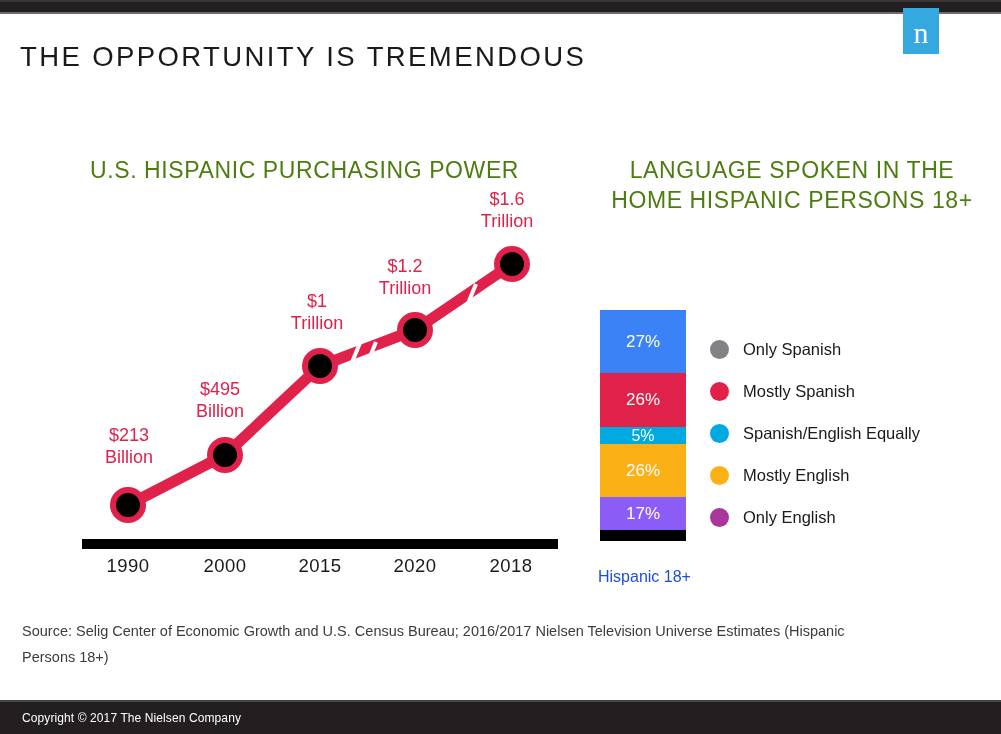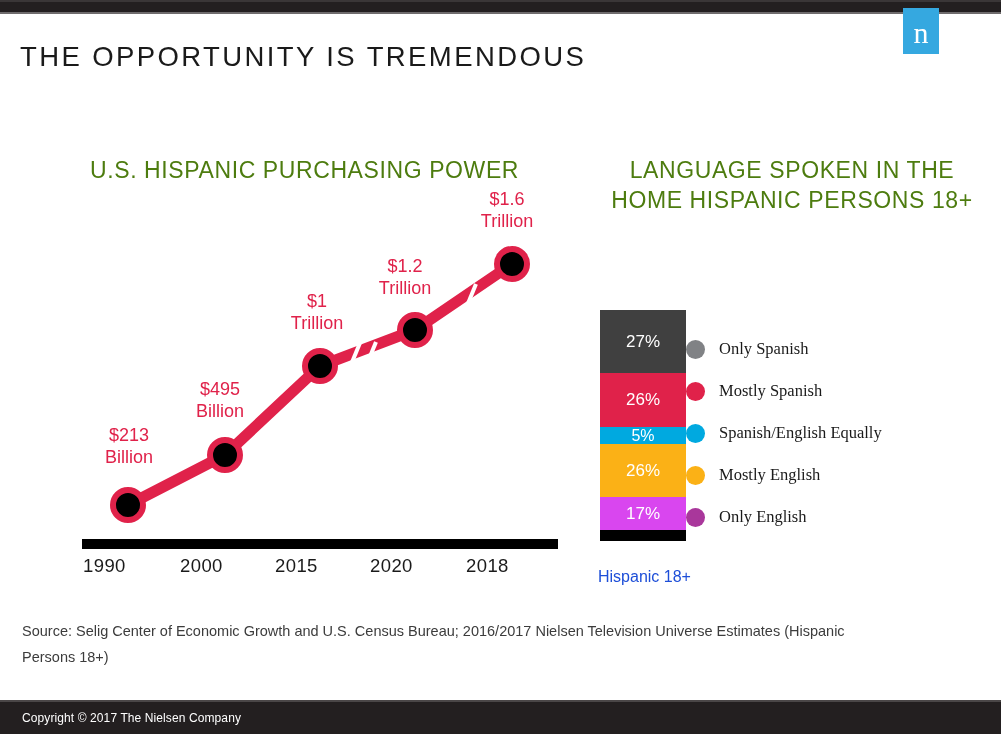--- a/index.html
+++ b/index.html
@@ -97,20 +97,21 @@
   .axis-bar {
     position: absolute;
     left: 82px; top: 539px;
     width: 476px; height: 10px;
     background: #000000;
   }
   .x-tick {
     position: absolute;
     top: 555px;
     width: 90px;
+    text-align: center;
     font-size: 18.5px;
     color: #1a1a1a;
     letter-spacing: 0.4px;
   }
   .pt-label {
     position: absolute;
     width: 110px;
     text-align: center;
     color: #e0224a;
     font-size: 18px;
@@ -141,21 +142,21 @@
   }
   .bar-caption {
     position: absolute;
     left: 598px; top: 568px;
     font-size: 16px;
     color: #1d4ed8;
     white-space: nowrap;
   }
   .legend {
     position: absolute;
-    left: 686px; top: 328px; font-family: Liberation Serif, serif;
+    left: 710px; top: 328px;
   }
   .legend-row {
     display: flex;
     align-items: center;
     height: 42px;
   }
   .legend-dot {
     width: 19px; height: 19px;
     border-radius: 50%;
     flex: 0 0 auto;
@@ -239,33 +240,33 @@
 <div class="axis-bar"></div>
 <div class="x-tick" style="left:83px;">1990</div>
 <div class="x-tick" style="left:180px;">2000</div>
 <div class="x-tick" style="left:275px;">2015</div>
 <div class="x-tick" style="left:370px;">2020</div>
 <div class="x-tick" style="left:466px;">2018</div>
 
 <div class="panel-title" id="right-panel-title">LANGUAGE SPOKEN IN THE HOME HISPANIC PERSONS 18+</div>
 
 <div class="stack-bar" style="top:310px; height:220px;">
-  <div class="seg" style="top:0px;   height:63px;  background:#404040;">
+  <div class="seg" style="top:0px;   height:63px;  background:#3b82f6;">
     <span>27%</span>
   </div>
   <div class="seg" style="top:63px;  height:54px;  background:#e0224a;">
     <span>26%</span>
   </div>
   <div class="seg" style="top:117px; height:17px;  background:#00a9e0; font-size:16px;">
     <span>5%</span>
   </div>
   <div class="seg" style="top:134px; height:53px;  background:#fbb116;">
     <span>26%</span>
   </div>
-  <div class="seg" style="top:187px; height:33px;  background:#d946ef;">
+  <div class="seg" style="top:187px; height:33px;  background:#8b5cf6;">
     <span>17%</span>
   </div>
 </div>
 <div class="bar-base"></div>
 <div class="bar-caption">Hispanic 18+</div>
 
 <div class="legend">
   <div class="legend-row">
     <div class="legend-dot" style="background:#808285;"></div>
     <div class="legend-label">Only Spanish</div>

